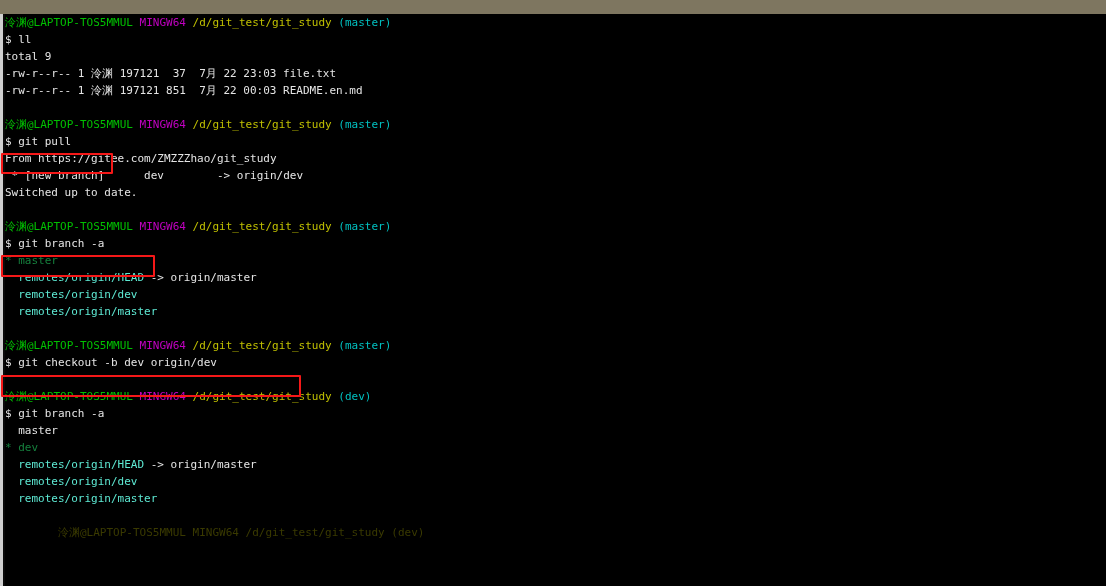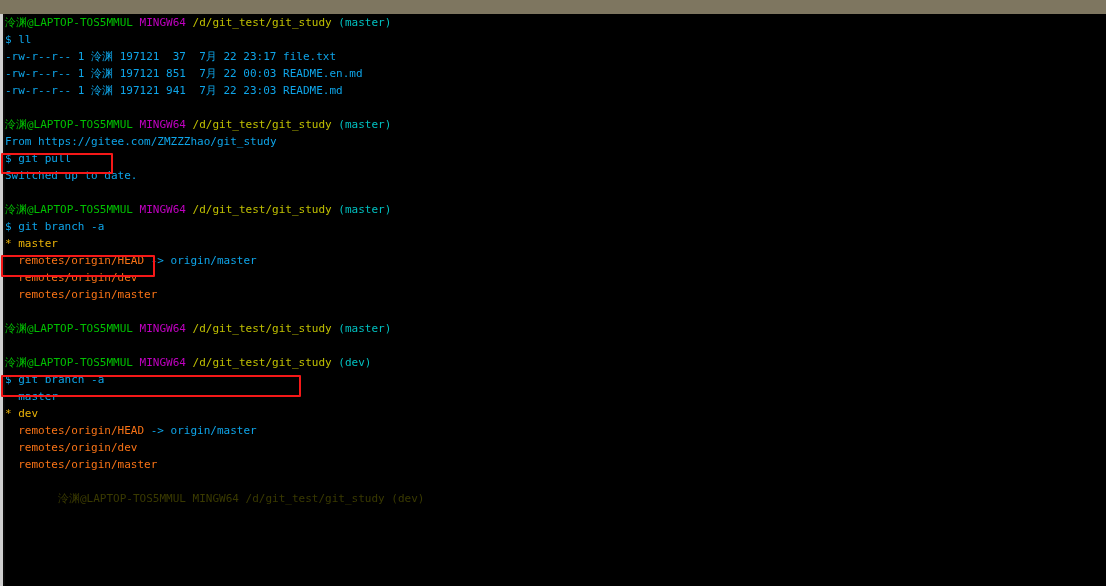--- a/index.html
+++ b/index.html
@@ -46,27 +46,27 @@
   }
   .line {
     height: 17px;
     line-height: 17px;
     font-size: 11px;
     white-space: pre;
     color: #cccccc;
     letter-spacing: 0px;
   }
   .line.blank { color: transparent; }
-  .c-white  { color: #0ea5e9; }
+  .c-white  { color: #e5e5e5; }
   .c-green  { color: #00c000; }
-  .c-green2 { color: #eab308; }
+  .c-green2 { color: #15803d; }
   .c-magenta{ color: #c000c0; }
   .c-yellow { color: #c0c000; }
   .c-cyan   { color: #00c0c0; }
-  .c-red    { color: #f97316; }
+  .c-red    { color: #5eead4; }
   .c-dim    { color: #3a3a00; }
 
   .hlbox {
     position: absolute;
     border: 2px solid #f51818;
     box-sizing: border-box;
     pointer-events: none;
     border-radius: 1px;
   }
 </style>
@@ -75,37 +75,39 @@
 
 <div id="screen">
 
   <div id="titlebar"></div>
   <div id="left-gutter"></div>
   <div id="left-gutter-dark"></div>
 
   <div id="term">
       <div class="line"><span class="c-green">泠渊@LAPTOP-TOS5MMUL</span><span class="c-magenta"> MINGW64</span><span class="c-yellow"> /d/git_test/git_study</span><span class="c-cyan"> (master)</span></div>
       <div class="line"><span class="c-white">$ ll</span></div>
-      <div class="line"><span class="c-white">-rw-r--r-- 1 泠渊 197121  37  7月 22 23:17 file.txt</span></div>
+      <div class="line"><span class="c-white">total 9</span></div>
+      <div class="line"><span class="c-white">-rw-r--r-- 1 泠渊 197121  37  7月 22 23:03 file.txt</span></div>
       <div class="line"><span class="c-white">-rw-r--r-- 1 泠渊 197121 851  7月 22 00:03 README.en.md</span></div>
-      <div class="line"><span class="c-white">-rw-r--r-- 1 泠渊 197121 941  7月 22 23:03 README.md</span></div>
       <div class="line blank">&nbsp;</div>
       <div class="line"><span class="c-green">泠渊@LAPTOP-TOS5MMUL</span><span class="c-magenta"> MINGW64</span><span class="c-yellow"> /d/git_test/git_study</span><span class="c-cyan"> (master)</span></div>
+      <div class="line"><span class="c-white">$ git pull</span></div>
       <div class="line"><span class="c-white">From https://gitee.com/ZMZZZhao/git_study</span></div>
-      <div class="line"><span class="c-white">$ git pull</span></div>
+      <div class="line"><span class="c-white"> * [new branch]      dev        -&gt; origin/dev</span></div>
       <div class="line"><span class="c-white">Switched up to date.</span></div>
       <div class="line blank">&nbsp;</div>
       <div class="line"><span class="c-green">泠渊@LAPTOP-TOS5MMUL</span><span class="c-magenta"> MINGW64</span><span class="c-yellow"> /d/git_test/git_study</span><span class="c-cyan"> (master)</span></div>
       <div class="line"><span class="c-white">$ git branch -a</span></div>
       <div class="line"><span class="c-green2">* master</span></div>
       <div class="line"><span class="c-red">  remotes/origin/HEAD</span><span class="c-white"> -&gt; origin/master</span></div>
       <div class="line"><span class="c-red">  remotes/origin/dev</span></div>
       <div class="line"><span class="c-red">  remotes/origin/master</span></div>
       <div class="line blank">&nbsp;</div>
       <div class="line"><span class="c-green">泠渊@LAPTOP-TOS5MMUL</span><span class="c-magenta"> MINGW64</span><span class="c-yellow"> /d/git_test/git_study</span><span class="c-cyan"> (master)</span></div>
+      <div class="line"><span class="c-white">$ git checkout -b dev origin/dev</span></div>
       <div class="line blank">&nbsp;</div>
       <div class="line"><span class="c-green">泠渊@LAPTOP-TOS5MMUL</span><span class="c-magenta"> MINGW64</span><span class="c-yellow"> /d/git_test/git_study</span><span class="c-cyan"> (dev)</span></div>
       <div class="line"><span class="c-white">$ git branch -a</span></div>
       <div class="line"><span class="c-white">  master</span></div>
       <div class="line"><span class="c-green2">* dev</span></div>
       <div class="line"><span class="c-red">  remotes/origin/HEAD</span><span class="c-white"> -&gt; origin/master</span></div>
       <div class="line"><span class="c-red">  remotes/origin/dev</span></div>
       <div class="line"><span class="c-red">  remotes/origin/master</span></div>
       <div class="line blank">&nbsp;</div>
       <div class="line"><span class="c-dim">        泠渊@LAPTOP-TOS5MMUL</span><span class="c-dim"> MINGW64</span><span class="c-dim"> /d/git_test/git_study</span><span class="c-dim"> (dev)</span></div>

